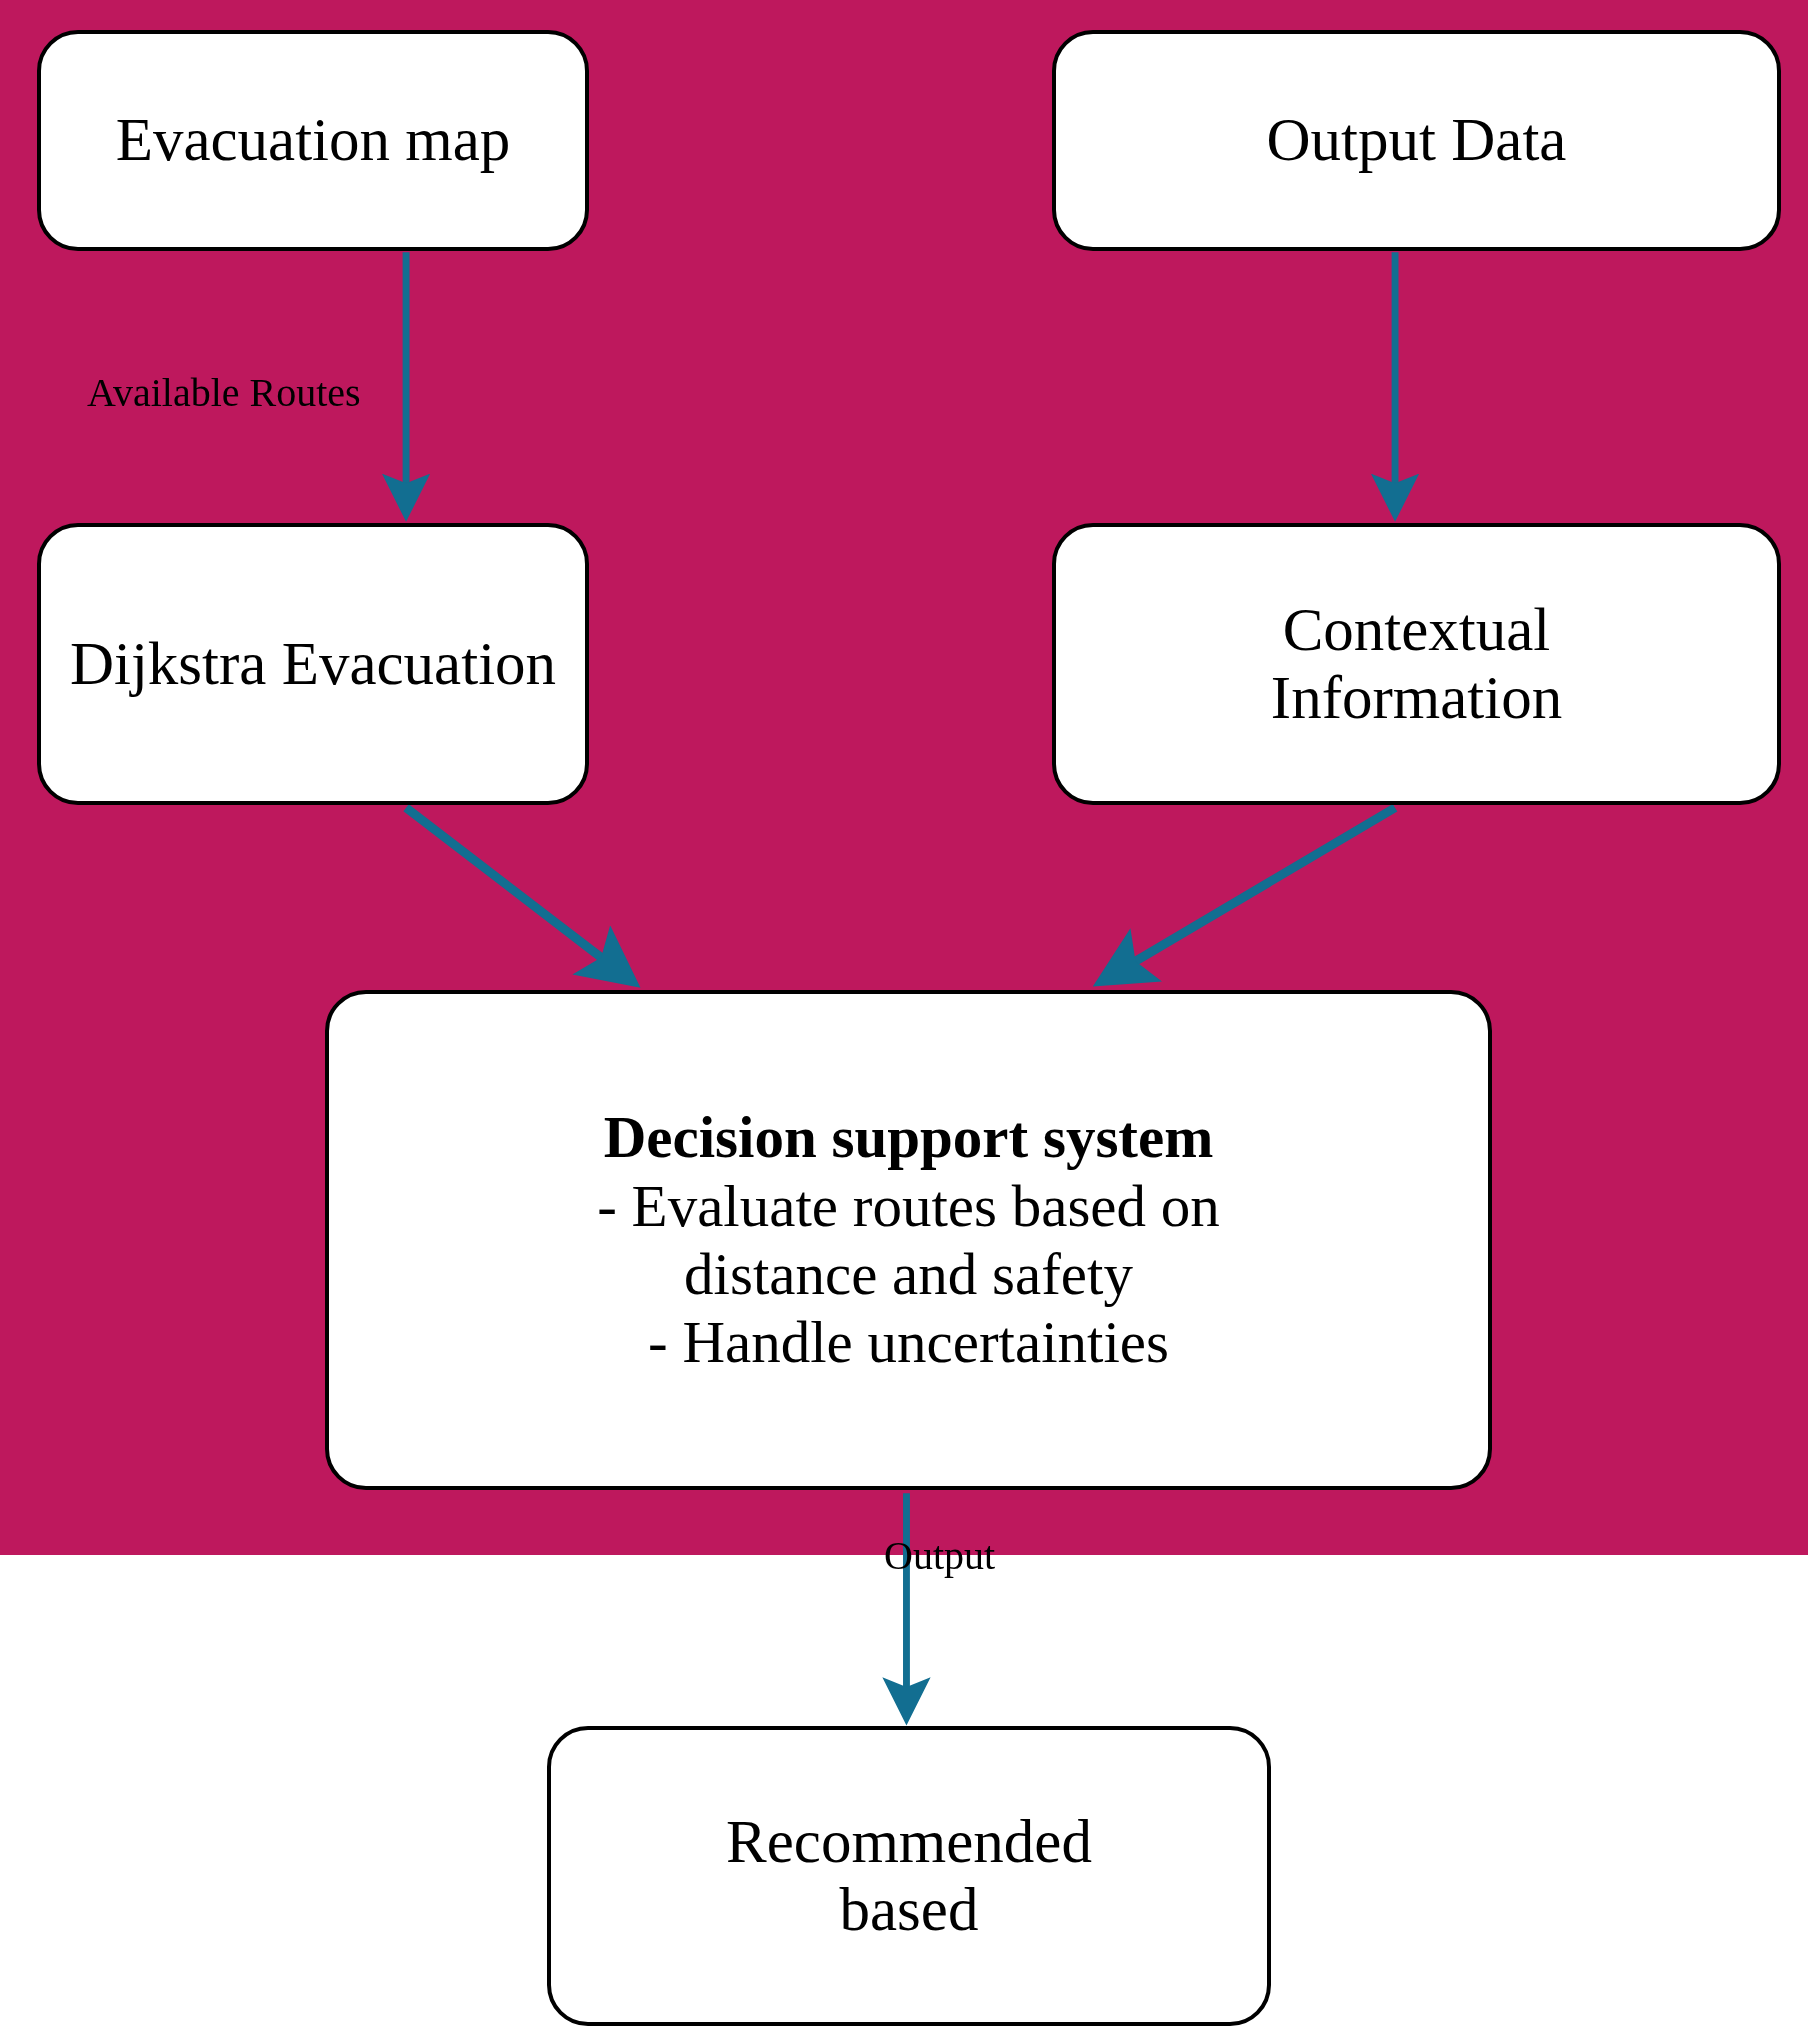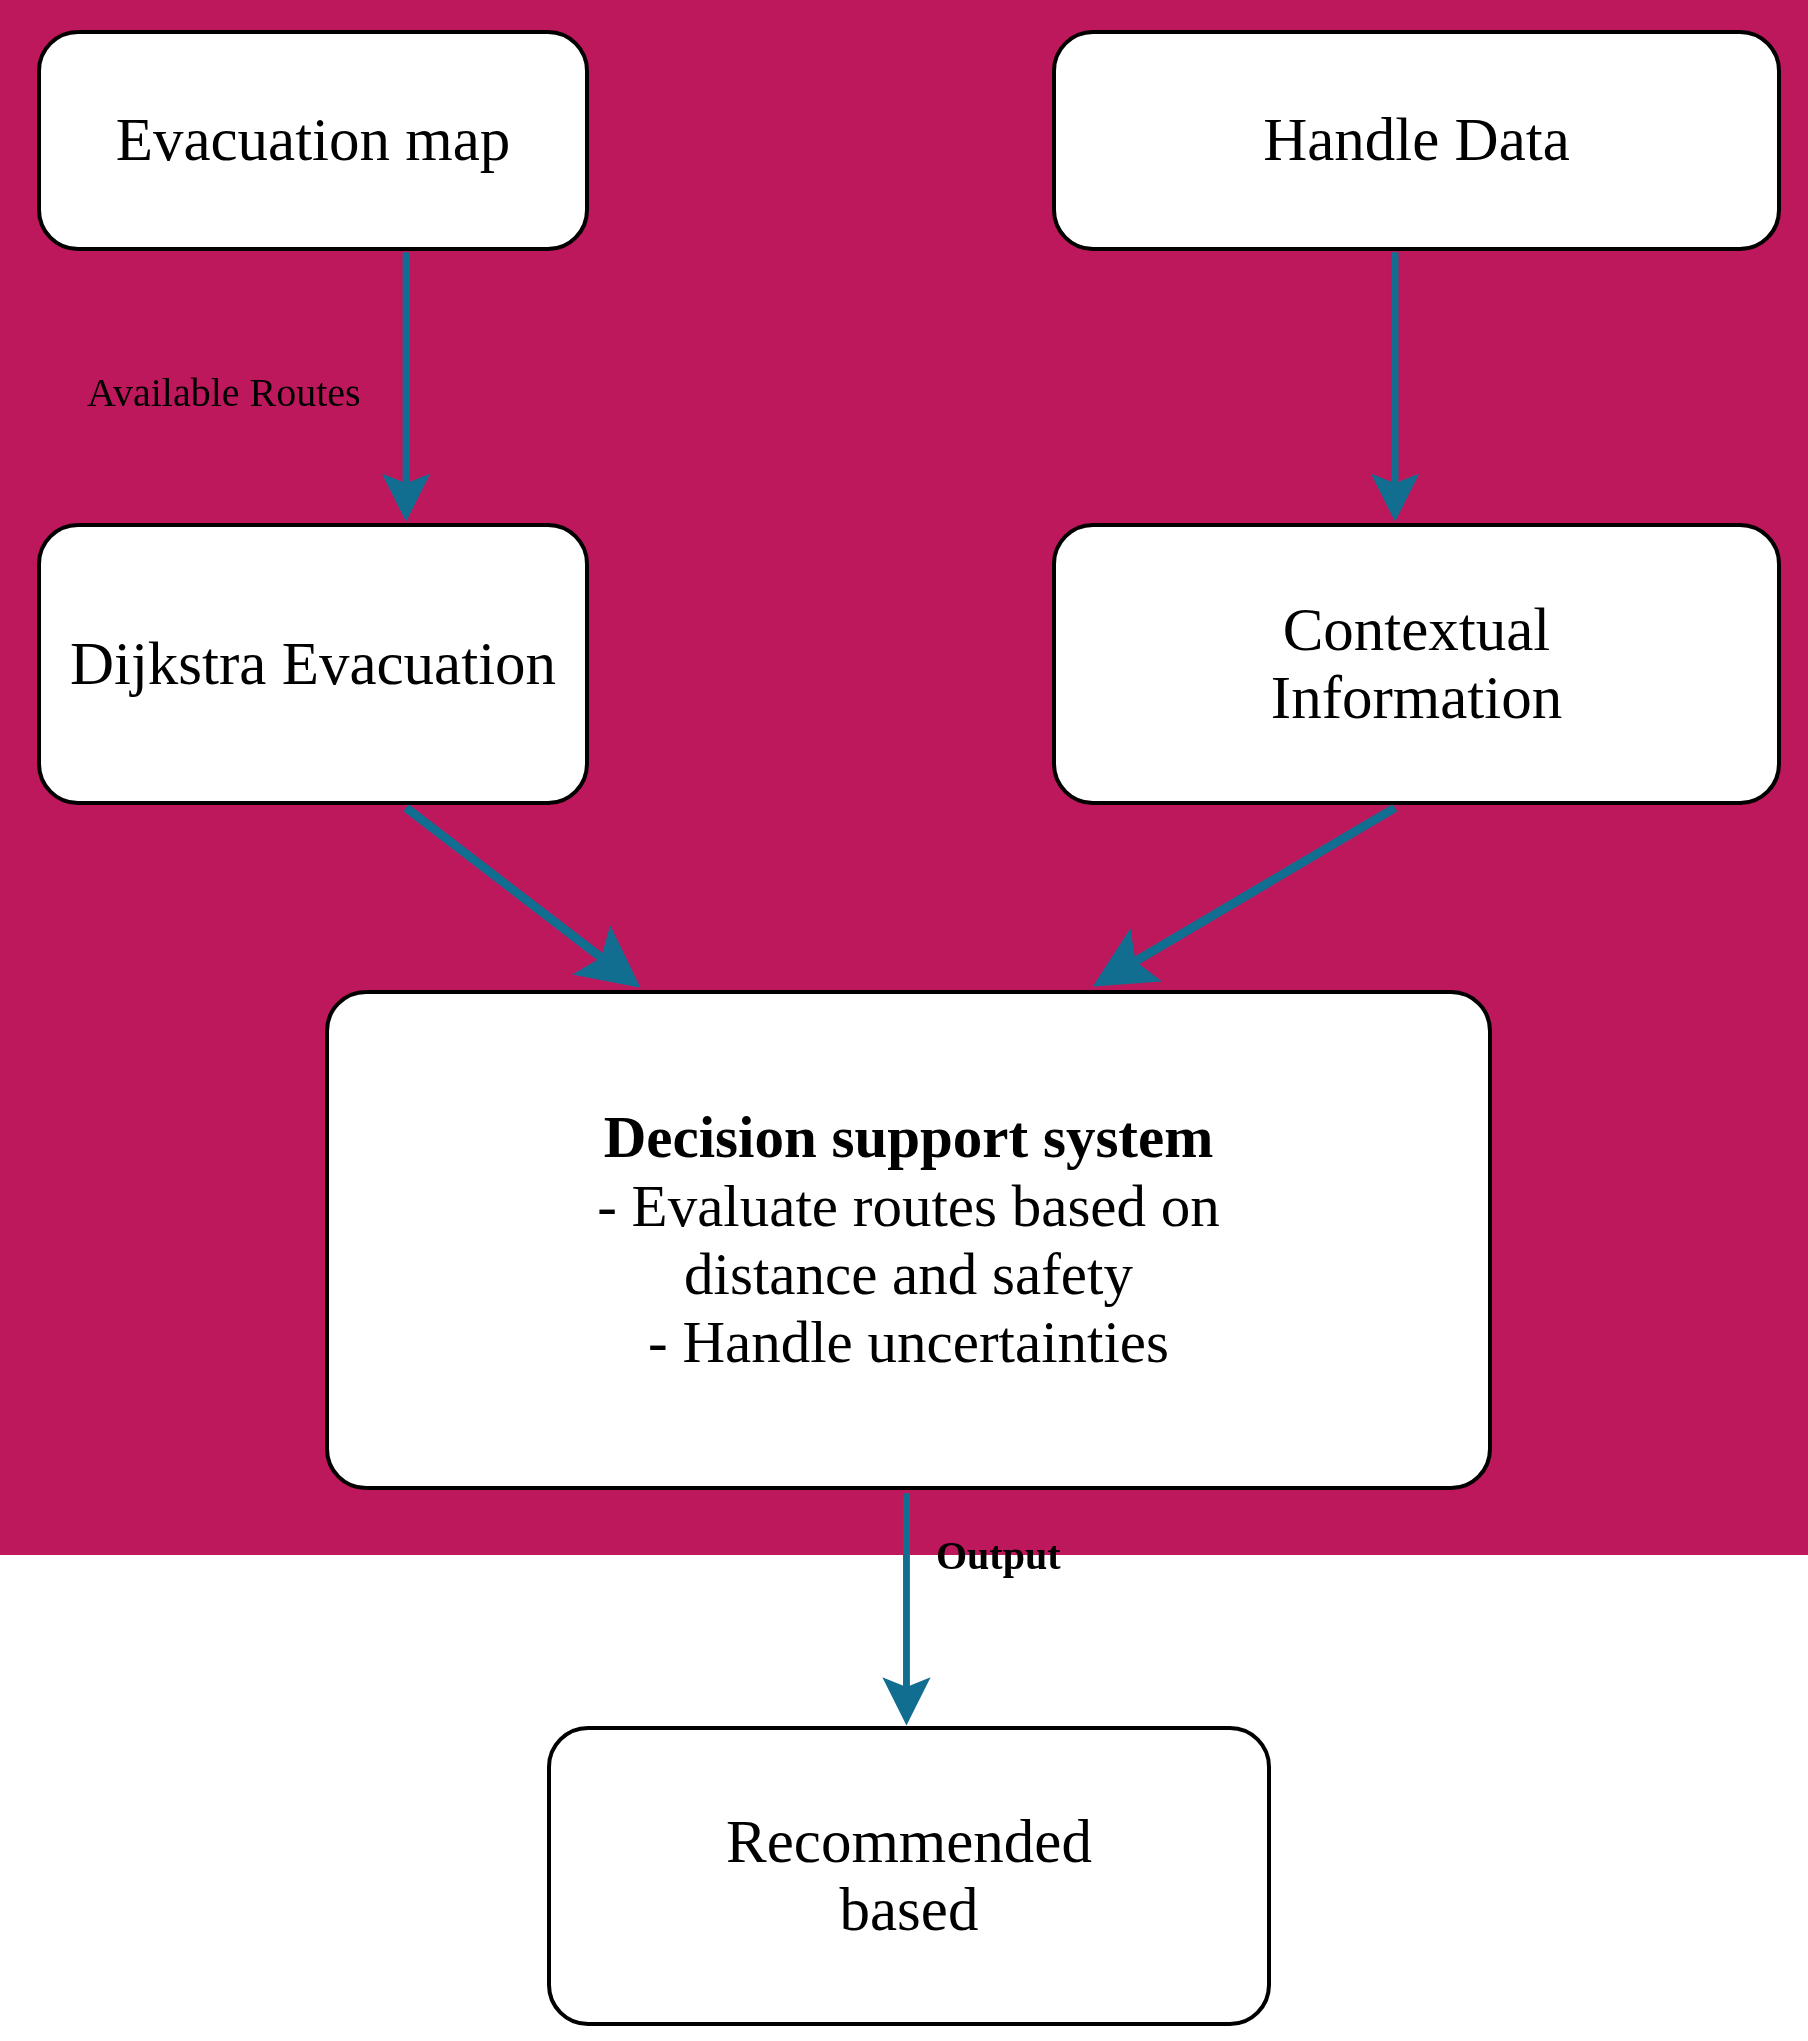--- a/index.html
+++ b/index.html
@@ -65,21 +65,21 @@
   .edge-label {
     position: absolute;
     font-family: "Liberation Serif", "DejaVu Serif", serif;
     font-size: 40px;
     color: #000000;
     white-space: nowrap;
     z-index: 3;
     background: transparent;
   }
   #edge-label-available-routes { left: 87px; top: 369px; }
-  #edge-label-output           { left: 936px; top: 1532px; font-weight: bold; }
+  #edge-label-output           { left: 884px; top: 1532px; }
 </style>
 </head>
 <body>
 
 <div id="diagram-root">
 
   <svg id="edge-layer" viewBox="0 0 1836 2072" width="1809" height="2041" xmlns="http://www.w3.org/2000/svg">
     <defs>
       <marker id="arrowhead" markerWidth="7" markerHeight="7" refX="5.6" refY="3.5" orient="auto" markerUnits="strokeWidth">
         <path d="M0,0 L7,3.5 L0,7 L1.4,3.5 Z" fill="#126E91"></path>
@@ -95,21 +95,21 @@
     <line x1="1416" y1="820" x2="1120" y2="995" stroke="#126E91" stroke-width="9" marker-end="url(#arrowhead)"></line>
 
     <line x1="920" y1="1516" x2="920" y2="1742" stroke="#126E91" stroke-width="7" marker-end="url(#arrowhead)"></line>
   </svg>
 
   <div class="node" id="node-evacuation-map">
     <span class="node-label">Evacuation map</span>
   </div>
 
   <div class="node" id="node-sensor-data">
-    <span class="node-label">Handle Data</span>
+    <span class="node-label">Output Data</span>
   </div>
 
   <div class="edge-label" id="edge-label-available-routes">Available Routes</div>
 
   <div class="node" id="node-dijkstra">
     <span class="node-label">Dijkstra Evacuation</span>
   </div>
 
   <div class="node" id="node-dss">
     <span class="node-label">

